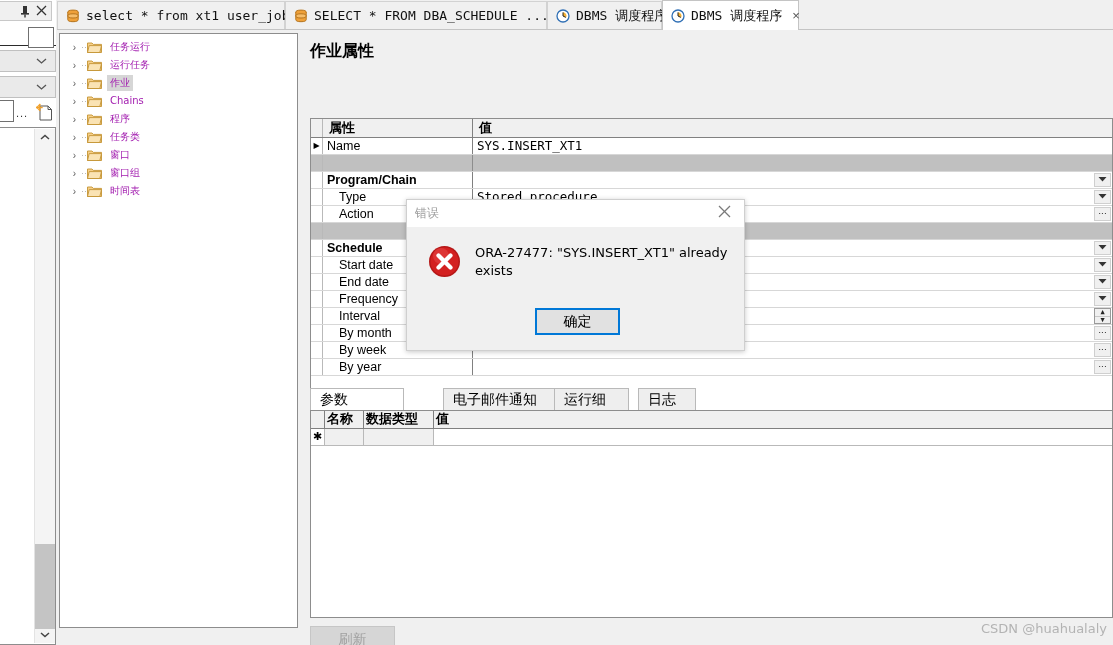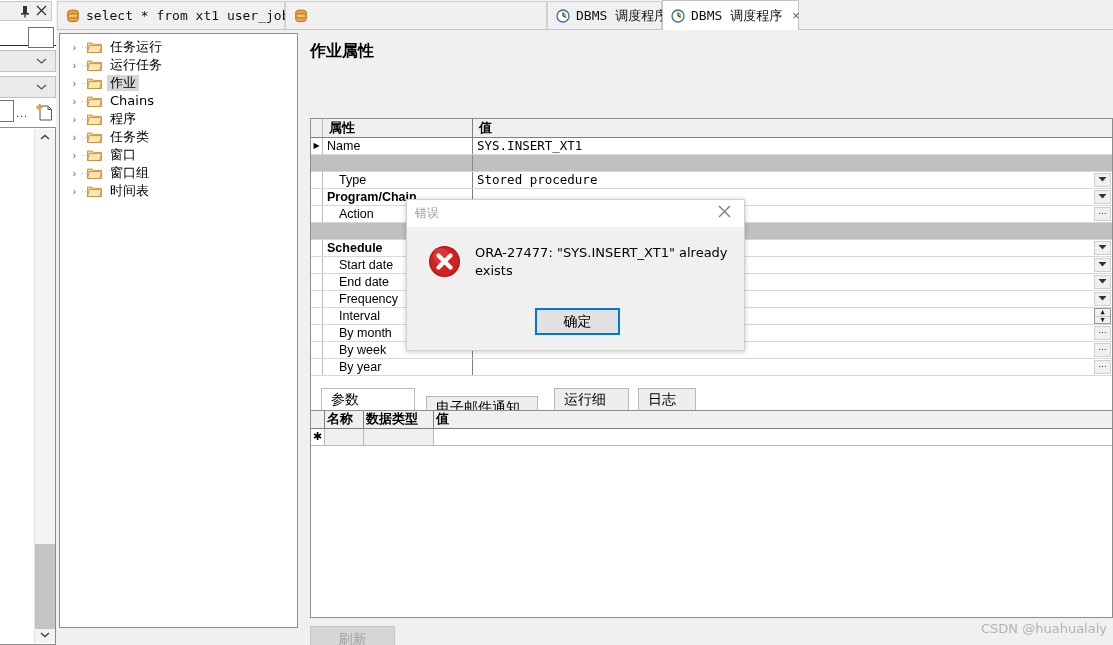--- a/index.html
+++ b/index.html
@@ -50,21 +50,21 @@
   .clock-ico{position:absolute;left:0;top:0;width:14px;height:14px;}
 
   
   .treepanel{position:absolute;left:59px;top:33px;width:239px;height:595px;
      background:#ffffff;border:1px solid #8d8d8d;box-sizing:border-box;}
   .tnode{position:relative;height:18px;display:flex;align-items:center;padding-left:8px;}
   .tnode .arrow{width:13px;height:13px;flex:none;color:#606060;font-size:10px;
      line-height:13px;text-align:center;}
   .tnode .dots{width:6px;flex:none;color:#b0b0b0;font-size:9px;line-height:13px;}
   .tnode .folder{width:15px;height:12px;flex:none;margin-right:5px;position:relative;}
-  .tnode .tlbl{font-family:"DejaVu Sans","Liberation Sans",sans-serif;font-size:13px;color:#000000;
+  .tnode .tlbl{font-family:"DejaVu Sans","Liberation Sans",sans-serif;font-size:10px;color:#a21caf;
      padding:0 3px;line-height:16px;}
   .tnode.sel .tlbl{background:#d6d6d6;}
 
   
   .mainpane{position:absolute;left:300px;top:33px;width:813px;height:612px;background:#f0f0f0;}
   .pagetitle{position:absolute;left:10px;top:8px;font-family:"DejaVu Sans","Liberation Sans",sans-serif;
      font-size:16px;font-weight:bold;color:#000;}
 
   
   .propgrid{position:absolute;left:10px;top:37px;width:803px;height:310px;
@@ -231,20 +231,21 @@
         <span class="tlabel">select * from xt1 user_jobs;</span>
       </div>
       <div class="tab" style="left: 228px; width: 262px;">
         <span class="ticon">
           <svg class="db-ico" width="14" height="14" viewBox="0 0 14 14">
             <ellipse cx="7" cy="3.2" rx="5.2" ry="2.1" fill="#efa13a" stroke="#b5741d"></ellipse>
             <path d="M1.8 3.2 V10.6 A5.2 2.1 0 0 0 12.2 10.6 V3.2" fill="#efa13a" stroke="#b5741d"></path>
             <ellipse cx="7" cy="6.9" rx="5.2" ry="2.1" fill="#f6bd6a" stroke="#b5741d"></ellipse>
           </svg>
         </span>
+        <span class="tlabel">SELECT * FROM DBA_SCHEDULE ...</span>
       </div>
       <div class="tab" style="left: 490px; width: 115px;">
         <span class="ticon">
           <svg class="clock-ico" width="14" height="14" viewBox="0 0 14 14">
             <circle cx="7" cy="7" r="6" fill="#fff" stroke="#2f6fb5" stroke-width="1.3"></circle>
             <path d="M7 7 L7 3.2 A3.8 3.8 0 0 1 10.2 8.6 Z" fill="#f2b134"></path>
             <line x1="7" y1="7" x2="7" y2="3.4" stroke="#222" stroke-width="1"></line>
             <line x1="7" y1="7" x2="9.8" y2="8.4" stroke="#222" stroke-width="1"></line>
           </svg>
         </span>
@@ -365,29 +366,29 @@
             <div class="c-attr">Name</div>
             <div class="c-val"><span>SYS.INSERT_XT1</span></div>
           </div>
           <div class="pgrow sep">
             <div class="c-ind"></div>
             <div class="c-attr"></div>
             <div class="c-val"><span></span></div>
           </div>
           <div class="pgrow">
             <div class="c-ind"></div>
+            <div class="c-attr bold">Program/Chain</div>
+            <div class="c-val"><span></span><div class="editbtn"><svg width="9" height="6" viewBox="0 0 9 6">
+                  <polygon points="0.5,1 8.5,1 4.5,5.4" fill="#333"></polygon>
+                </svg></div></div>
+          </div>
+          <div class="pgrow">
+            <div class="c-ind"></div>
             <div class="c-attr indent">Type</div>
             <div class="c-val"><span>Stored procedure</span><div class="editbtn"><svg width="9" height="6" viewBox="0 0 9 6">
-                  <polygon points="0.5,1 8.5,1 4.5,5.4" fill="#333"></polygon>
-                </svg></div></div>
-          </div>
-          <div class="pgrow">
-            <div class="c-ind"></div>
-            <div class="c-attr bold">Program/Chain</div>
-            <div class="c-val"><span></span><div class="editbtn"><svg width="9" height="6" viewBox="0 0 9 6">
                   <polygon points="0.5,1 8.5,1 4.5,5.4" fill="#333"></polygon>
                 </svg></div></div>
           </div>
           <div class="pgrow">
             <div class="c-ind"></div>
             <div class="c-attr indent">Action</div>
             <div class="c-val"><span></span><div class="editbtn dots">∙∙∙</div></div>
           </div>
           <div class="pgrow sep">
             <div class="c-ind"></div>
@@ -442,23 +443,23 @@
           </div>
           <div class="pgrow">
             <div class="c-ind"></div>
             <div class="c-attr indent">By year</div>
             <div class="c-val"><span></span><div class="editbtn dots">∙∙∙</div></div>
           </div>
         </div>
     </div>
 
     <div class="subtabs" id="subtabs">
-        <div class="subtab active" style="left: 11px; width: 94px;">参数</div>
+        <div class="subtab active" style="left: 0px; width: 94px;">参数</div>
         <div class="subtab" style="left: 69px; width: 65px; margin-top: 35px;">权限</div>
-        <div class="subtab" style="left: 116px; width: 112px; margin-top: 8px;">电子邮件通知</div>
+        <div class="subtab" style="left: 133px; width: 112px;">电子邮件通知</div>
         <div class="subtab" style="left: 244px; width: 75px;">运行细节</div>
         <div class="subtab" style="left: 328px; width: 58px;">日志</div>
       </div>
 
     <div class="paramgrid">
       <div class="pmhead">
         <div class="x0"></div>
         <div class="x1">名称</div>
         <div class="x2">数据类型</div>
         <div class="x3">值</div>

